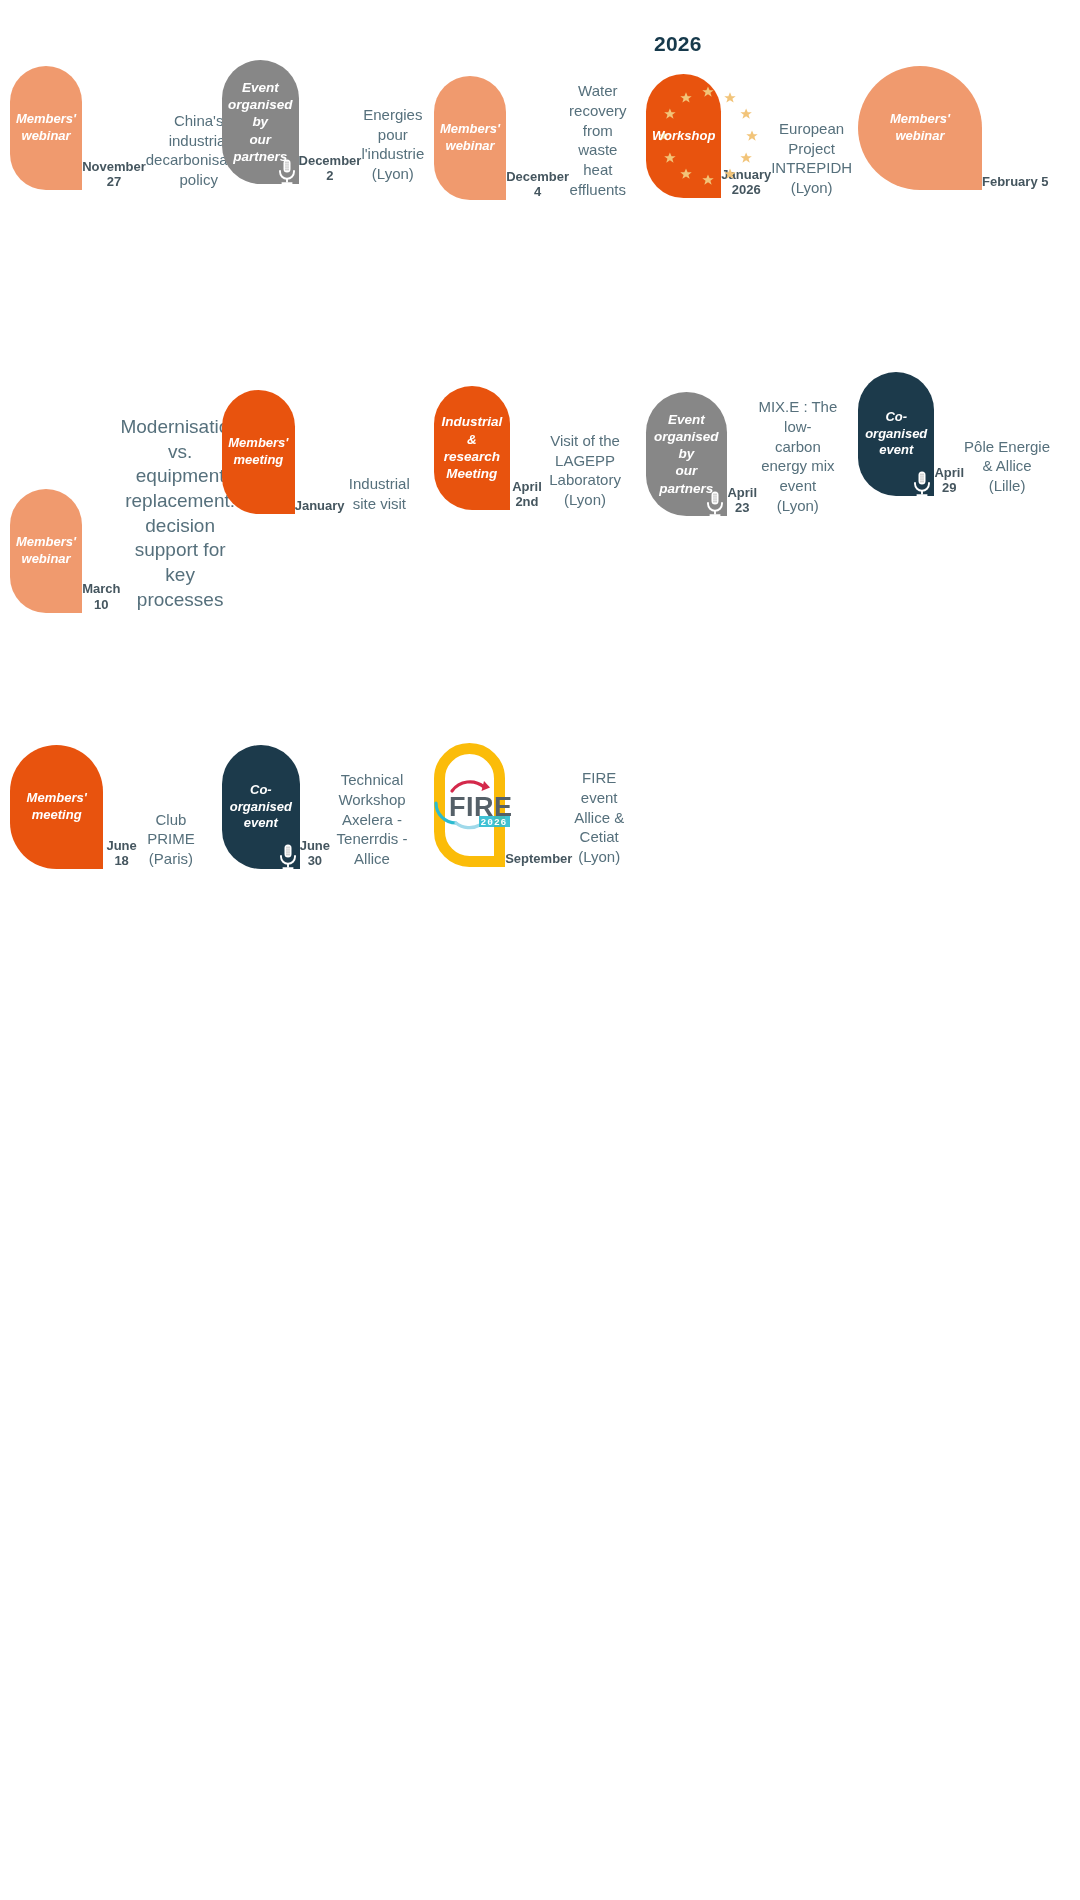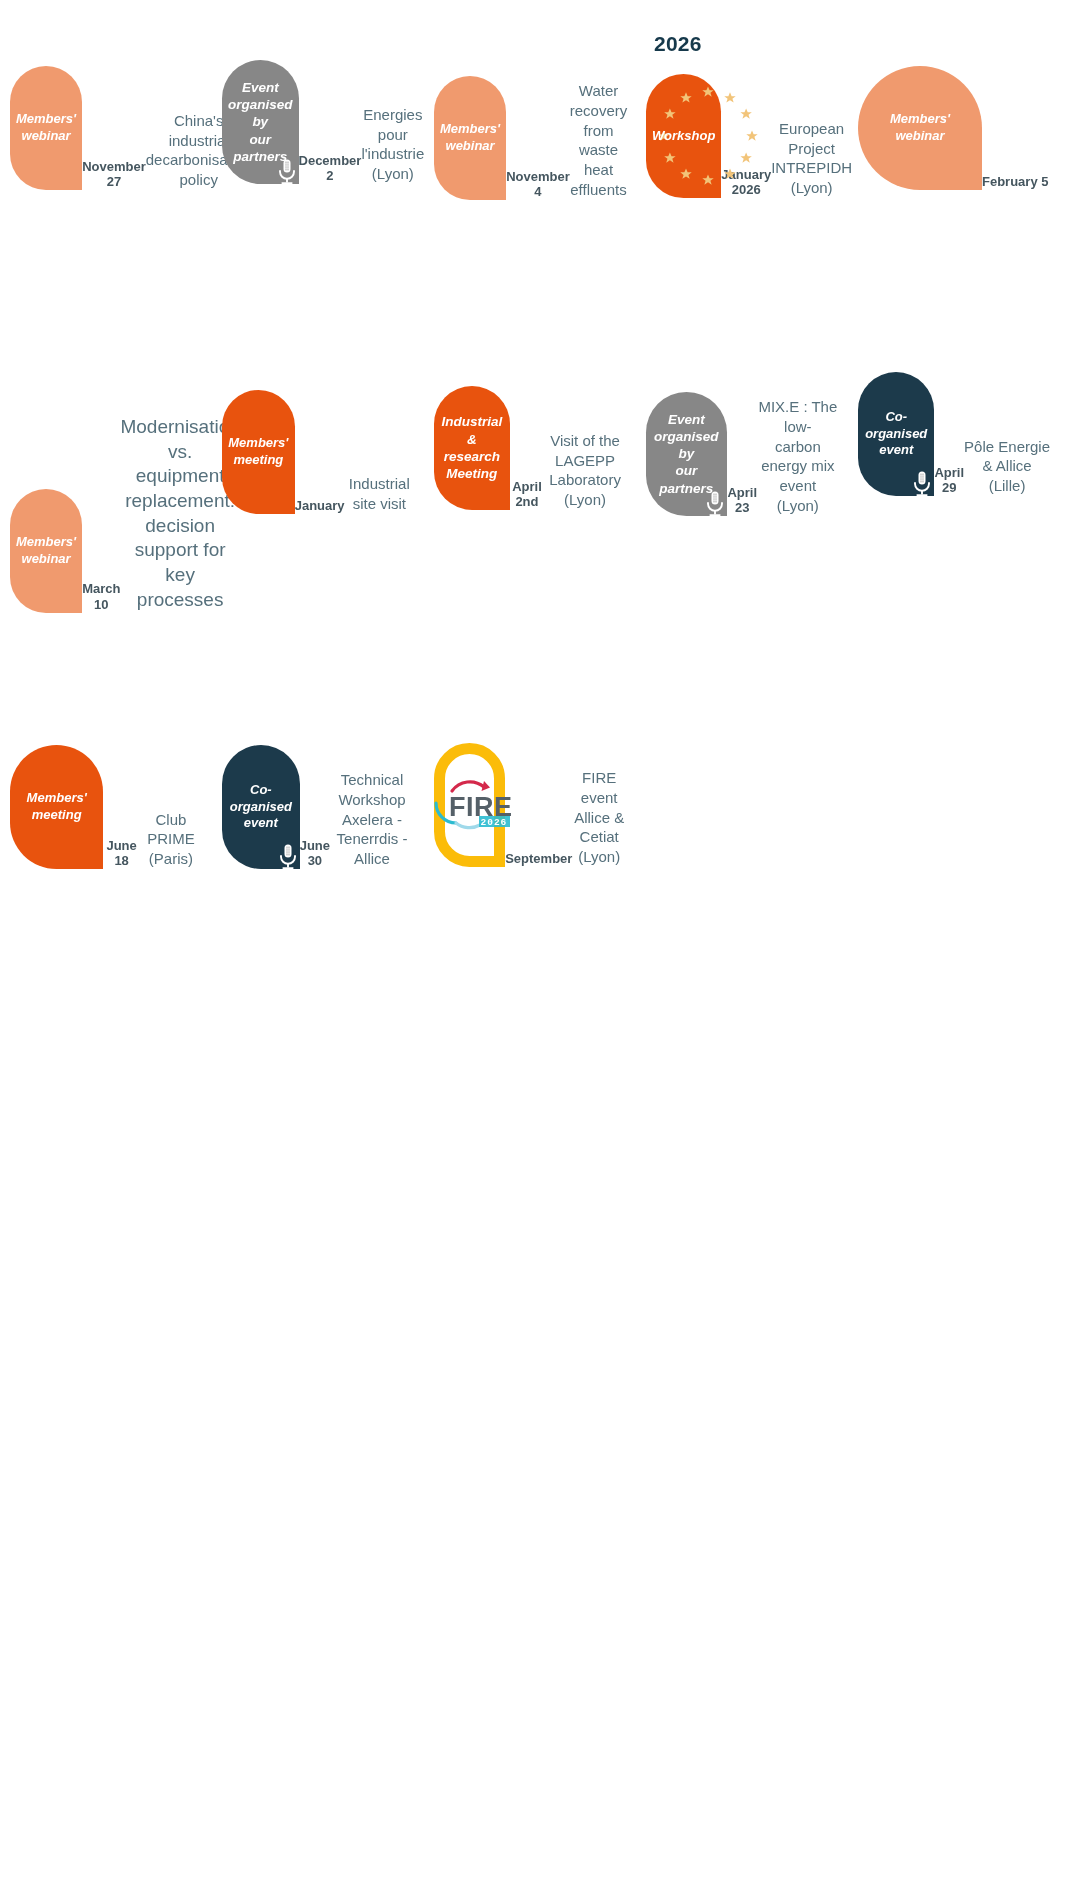--- a/index.html
+++ b/index.html
@@ -172,21 +172,21 @@
         <div class="desc">Energies pour
 l'industrie
 (Lyon)</div>
       </div>
       <div class="cell" style="padding-top: 36px;">
         <div class="bubble-wrap">
           <div class="bubble" style="background: rgb(240, 154, 110);"></div>
           <div class="bubble-label">Members'
 webinar</div>
         </div>
-        <div class="date">November 4</div>
+        <div class="date">December 4</div>
         <div class="desc">Water recovery from
 waste heat effluents</div>
       </div>
       <div class="cell" style="padding-top: 44px;">
         <div class="bubble-wrap">
           <div class="bubble" style="background: rgb(232, 83, 14);"></div>
           <div class="stars"><svg viewBox="0 0 124 124" width="124" height="124" aria-hidden="true">
               <g transform="translate(62.00,18.00) scale(0.62)">
                 <polygon points="0,-9 2.6,-2.8 9.2,-2.8 3.9,1.3 5.9,7.6 0,3.7 -5.9,7.6 -3.9,1.3 -9.2,-2.8 -2.6,-2.8" fill="#F2C479"></polygon>
               </g>

